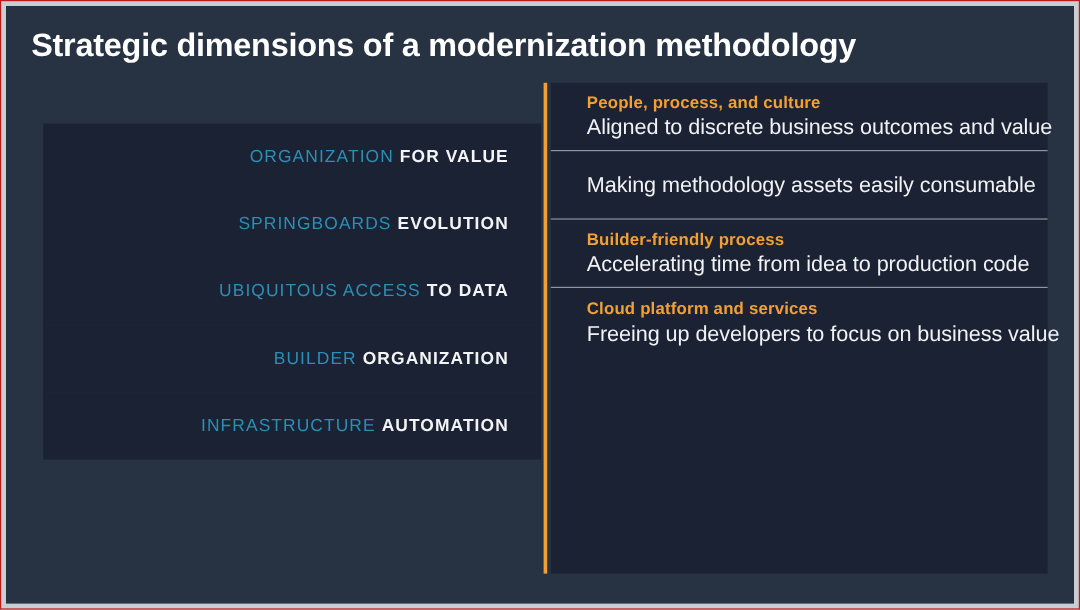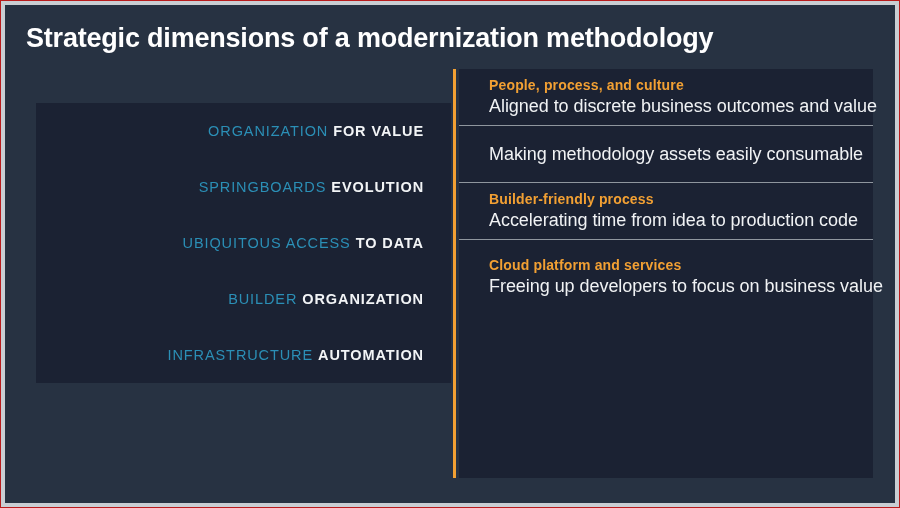--- a/index.html
+++ b/index.html
@@ -98,21 +98,21 @@
   .right-row {
     position: relative;
     height: 57px;
     box-sizing: border-box;
     padding: 0 14px 0 30px;
     display: flex;
     flex-direction: column;
     justify-content: center;
     border-bottom: 1px solid #8f969e;
   }
-  .right-row:last-child { border-bottom: none; justify-content: flex-end; }
+  .right-row:last-child { border-bottom: none; }
   .right-heading {
     font-size: 14px;
     font-weight: bold;
     color: #f2a033;
     letter-spacing: 0.15px;
     margin-bottom: 3px;
     white-space: nowrap;
   }
   .right-sub {
     font-size: 18px;

